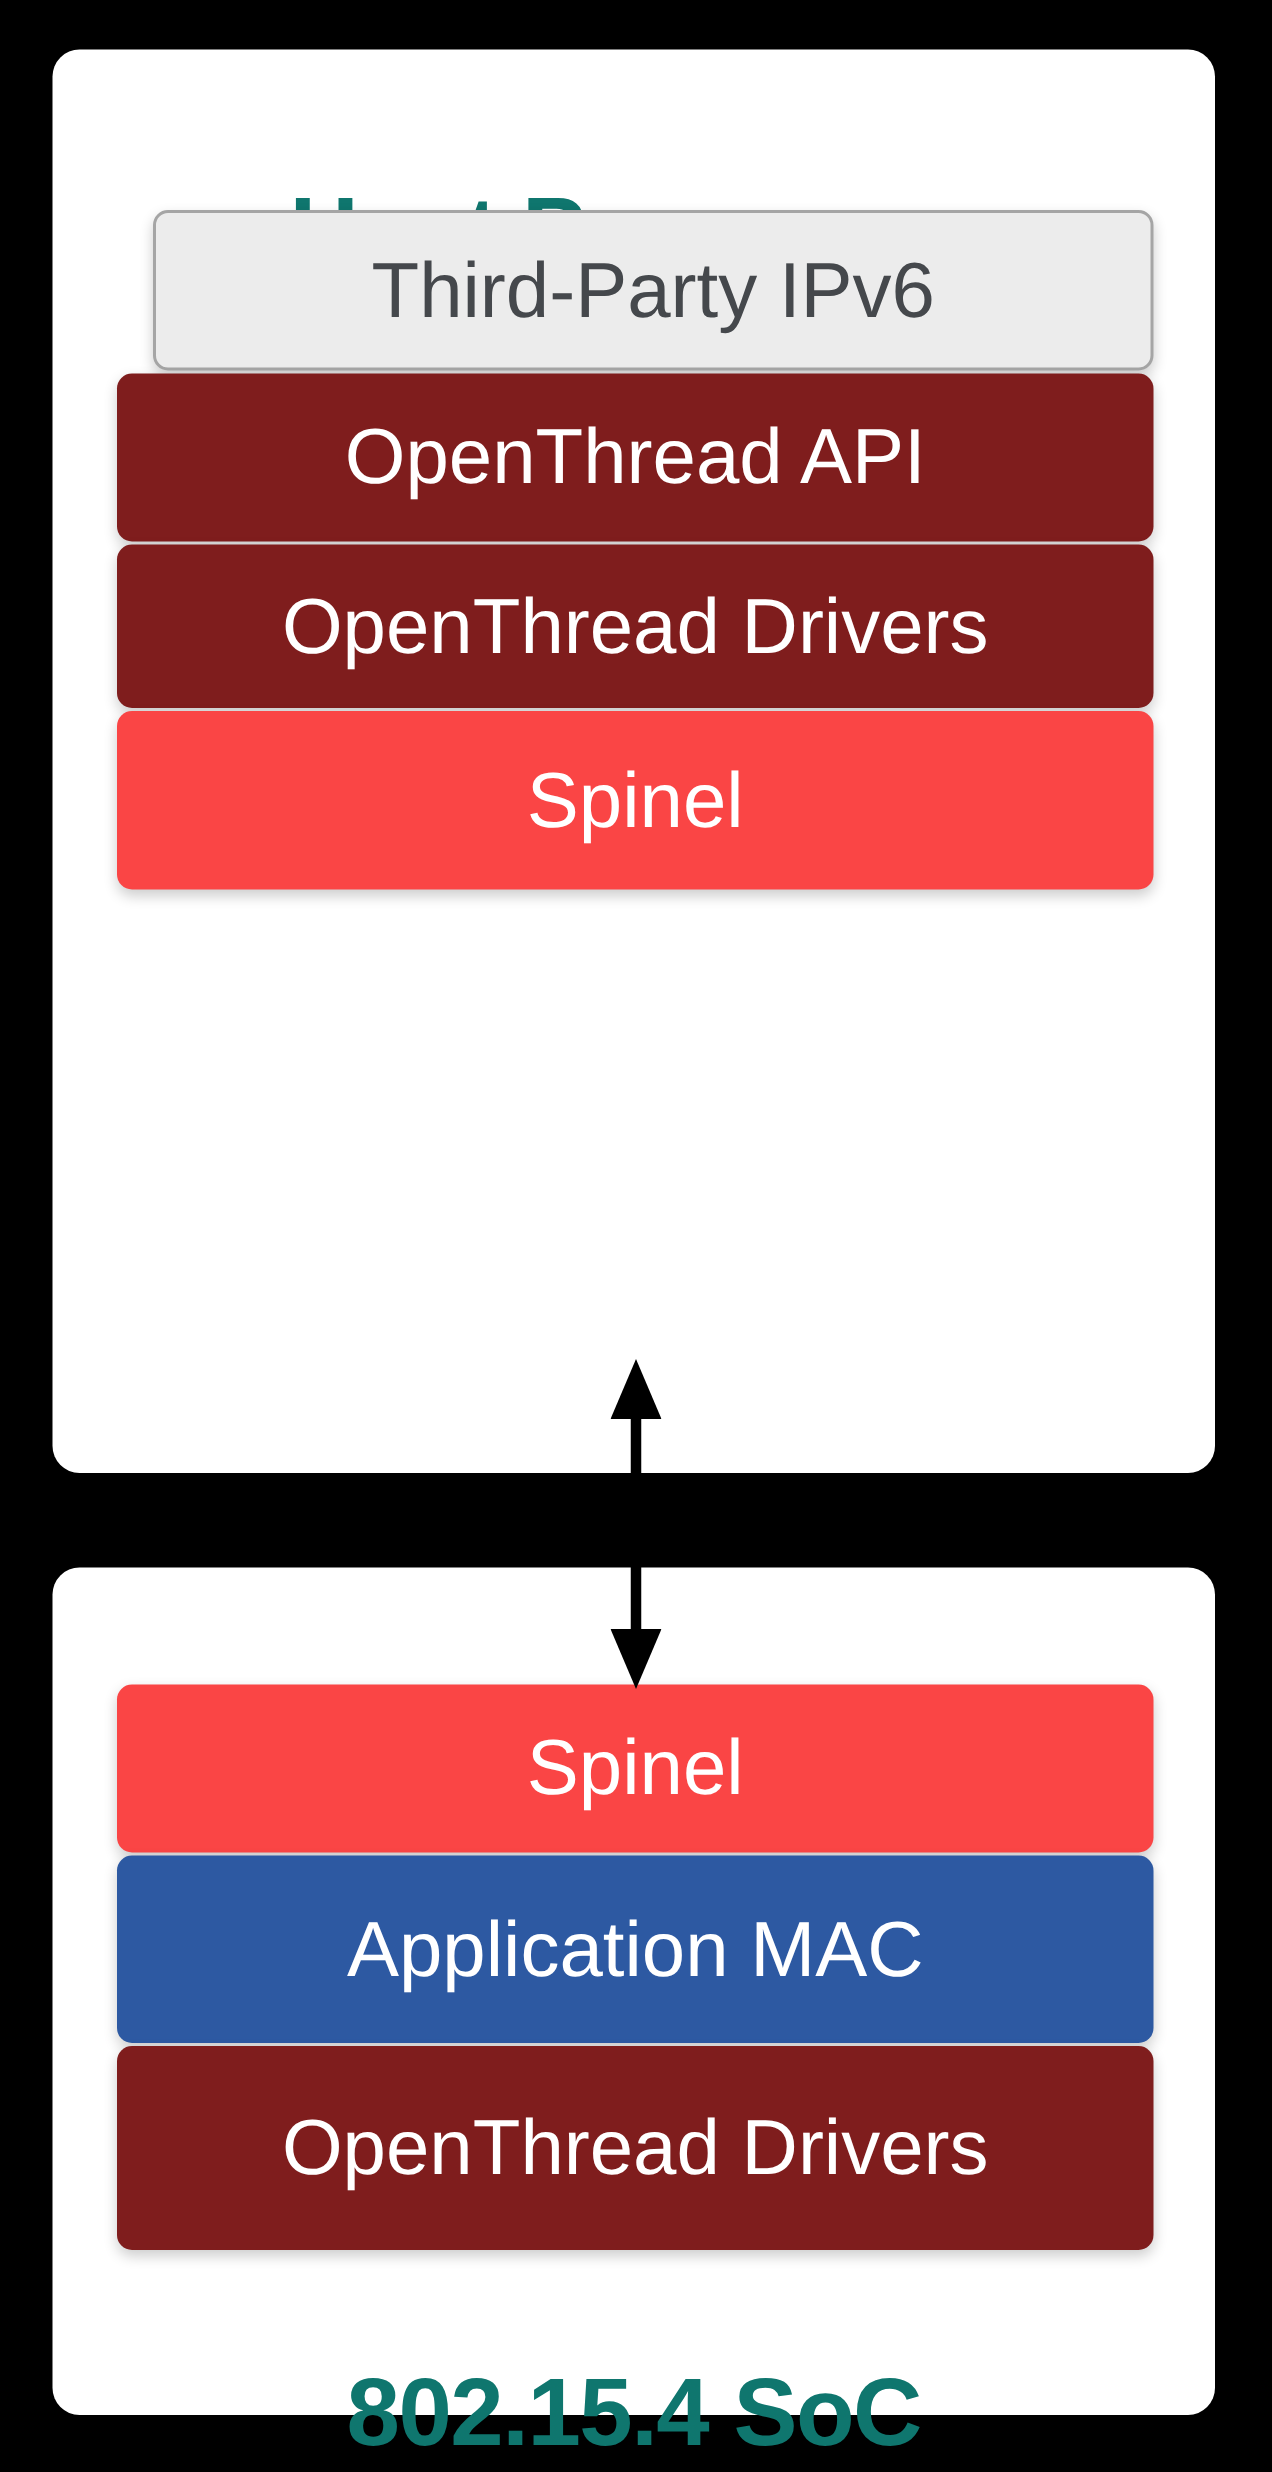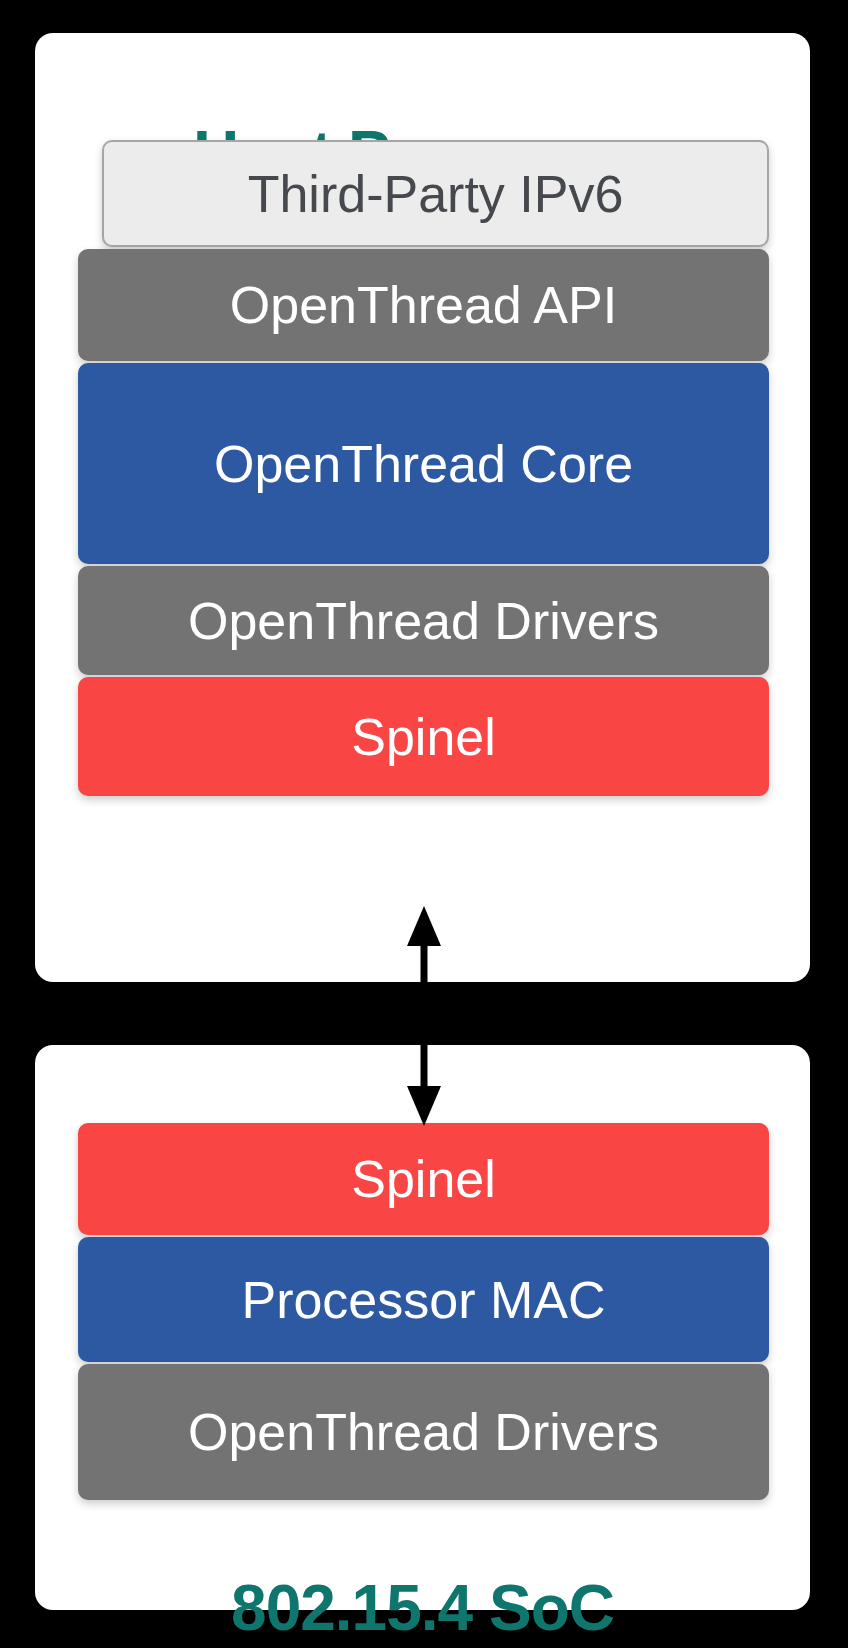--- a/index.html
+++ b/index.html
@@ -72,21 +72,21 @@
   .layer-label {
     font-size: 52px;
     line-height: 1;
     white-space: nowrap;
   }
   .layer-external {
     background: #ECECEC;
     border: 2px solid #A5A5A5;
   }
   .layer-external .layer-label { color: #45484C; }
-  .layer-api    { background: #737373; }
+  .layer-api    { background: #7f1d1d; }
   .layer-core   { background: #2D59A2; }
   .layer-spinel { background: #FA4545; }
   .layer-api .layer-label,
   .layer-core .layer-label,
   .layer-spinel .layer-label { color: #FFFFFF; }
 
   
   .h-app     { height: 114px; }
   .h-third   { height: 107px; margin-left: 24px; }
   .h-api     { height: 112px; }
@@ -114,23 +114,20 @@
   <section class="card card-host">
     <h1 class="card-title host-title">Host Processor</h1>
 
     <div class="stack stack-host">
       <div class="layer layer-external h-third">
         <span class="layer-label">Third-Party IPv6</span>
       </div>
       <div class="layer layer-api h-api">
         <span class="layer-label">OpenThread API</span>
       </div>
-      <div class="layer layer-core h-core">
-        <span class="layer-label">OpenThread Core</span>
-      </div>
       <div class="layer layer-api h-driv">
         <span class="layer-label">OpenThread Drivers</span>
       </div>
       <div class="layer layer-spinel h-spin">
         <span class="layer-label">Spinel</span>
       </div>
     </div>
   </section>
 
   <svg class="arrow" viewBox="0 0 34 220" aria-hidden="true">
@@ -138,21 +135,21 @@
     <rect x="13.5" y="38" width="7" height="144" fill="#000000"></rect>
     <polygon points="17,220 0,180 34,180" fill="#000000"></polygon>
   </svg>
 
   <section class="card card-soc">
     <div class="stack stack-soc">
       <div class="layer layer-spinel h-spin-b">
         <span class="layer-label">Spinel</span>
       </div>
       <div class="layer layer-core h-mac">
-        <span class="layer-label">Processor MAC</span>
+        <span class="layer-label">Application MAC</span>
       </div>
       <div class="layer layer-api h-driv-b">
         <span class="layer-label">OpenThread Drivers</span>
       </div>
     </div>
 
     <h2 class="card-title soc-title">802.15.4 SoC</h2>
   </section>
 
 </div>

